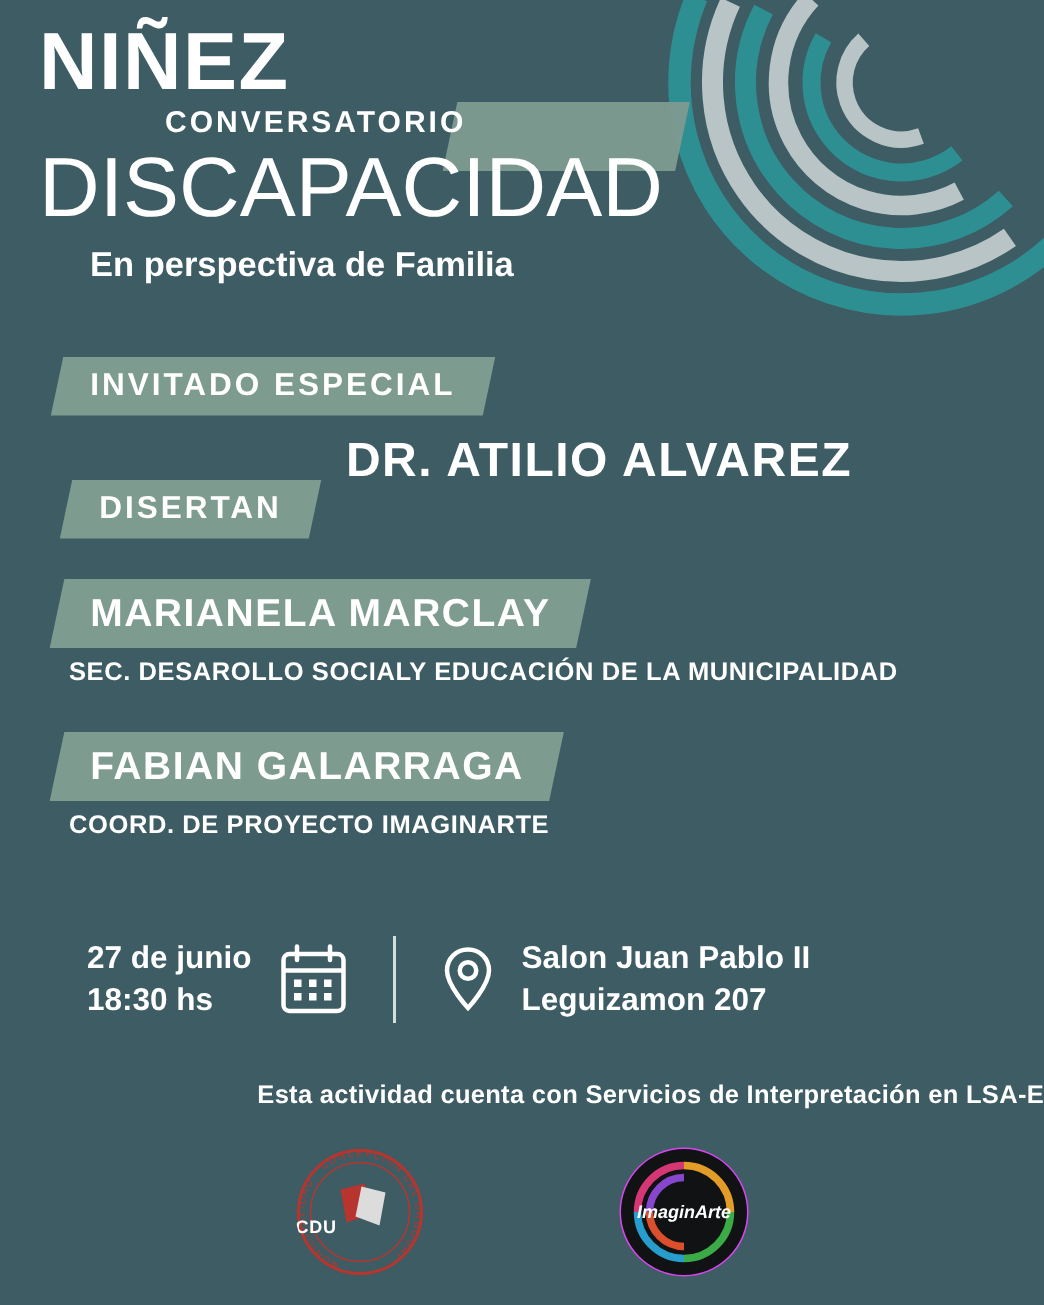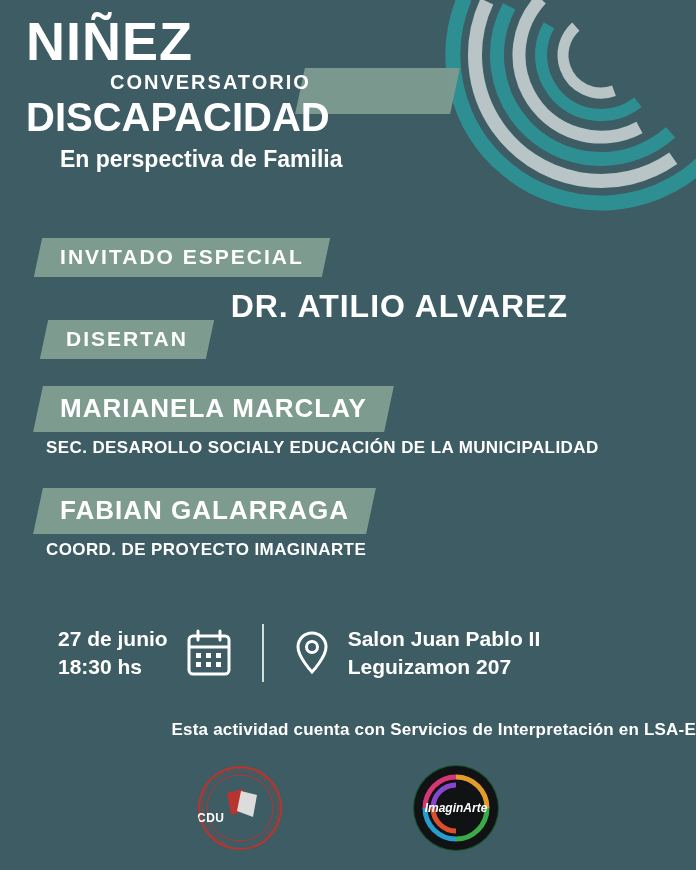--- a/index.html
+++ b/index.html
@@ -57,22 +57,22 @@
     font-weight: bold;
     letter-spacing: 2px;
     color: #ffffff;
     position: relative;
     z-index: 3;
     margin-left: 84px;
     margin-top: 2px;
     margin-bottom: 0px;
   }
   .title-main2 {
-    font-size: 40px;
-    font-weight: bold;
+    font-size: 56px;
+    font-weight: normal;
     letter-spacing: 0px;
     line-height: 1.05;
     position: relative;
     z-index: 3;
     margin-top: 2px;
   }
   .title-tagline {
     font-size: 23px;
     font-weight: bold;
     margin-top: 8px;
@@ -181,21 +181,21 @@
     gap: 130px;
   }
   .logo-circle {
     width: 86px;
     height: 86px;
     border-radius: 50%;
     position: relative;
     overflow: hidden;
   }
   .logo-muni { background: #3d5c63; }
-  .logo-imaginarte { background: #14532d; }
+  .logo-imaginarte { background: #d946ef; }
   .muni-label {
     position: absolute;
     left: 0; right: 0;
     top: 46px;
     text-align: left;
     font-size: 12px;
     font-weight: bold;
     color: #ffffff;
     letter-spacing: .5px;
   }

